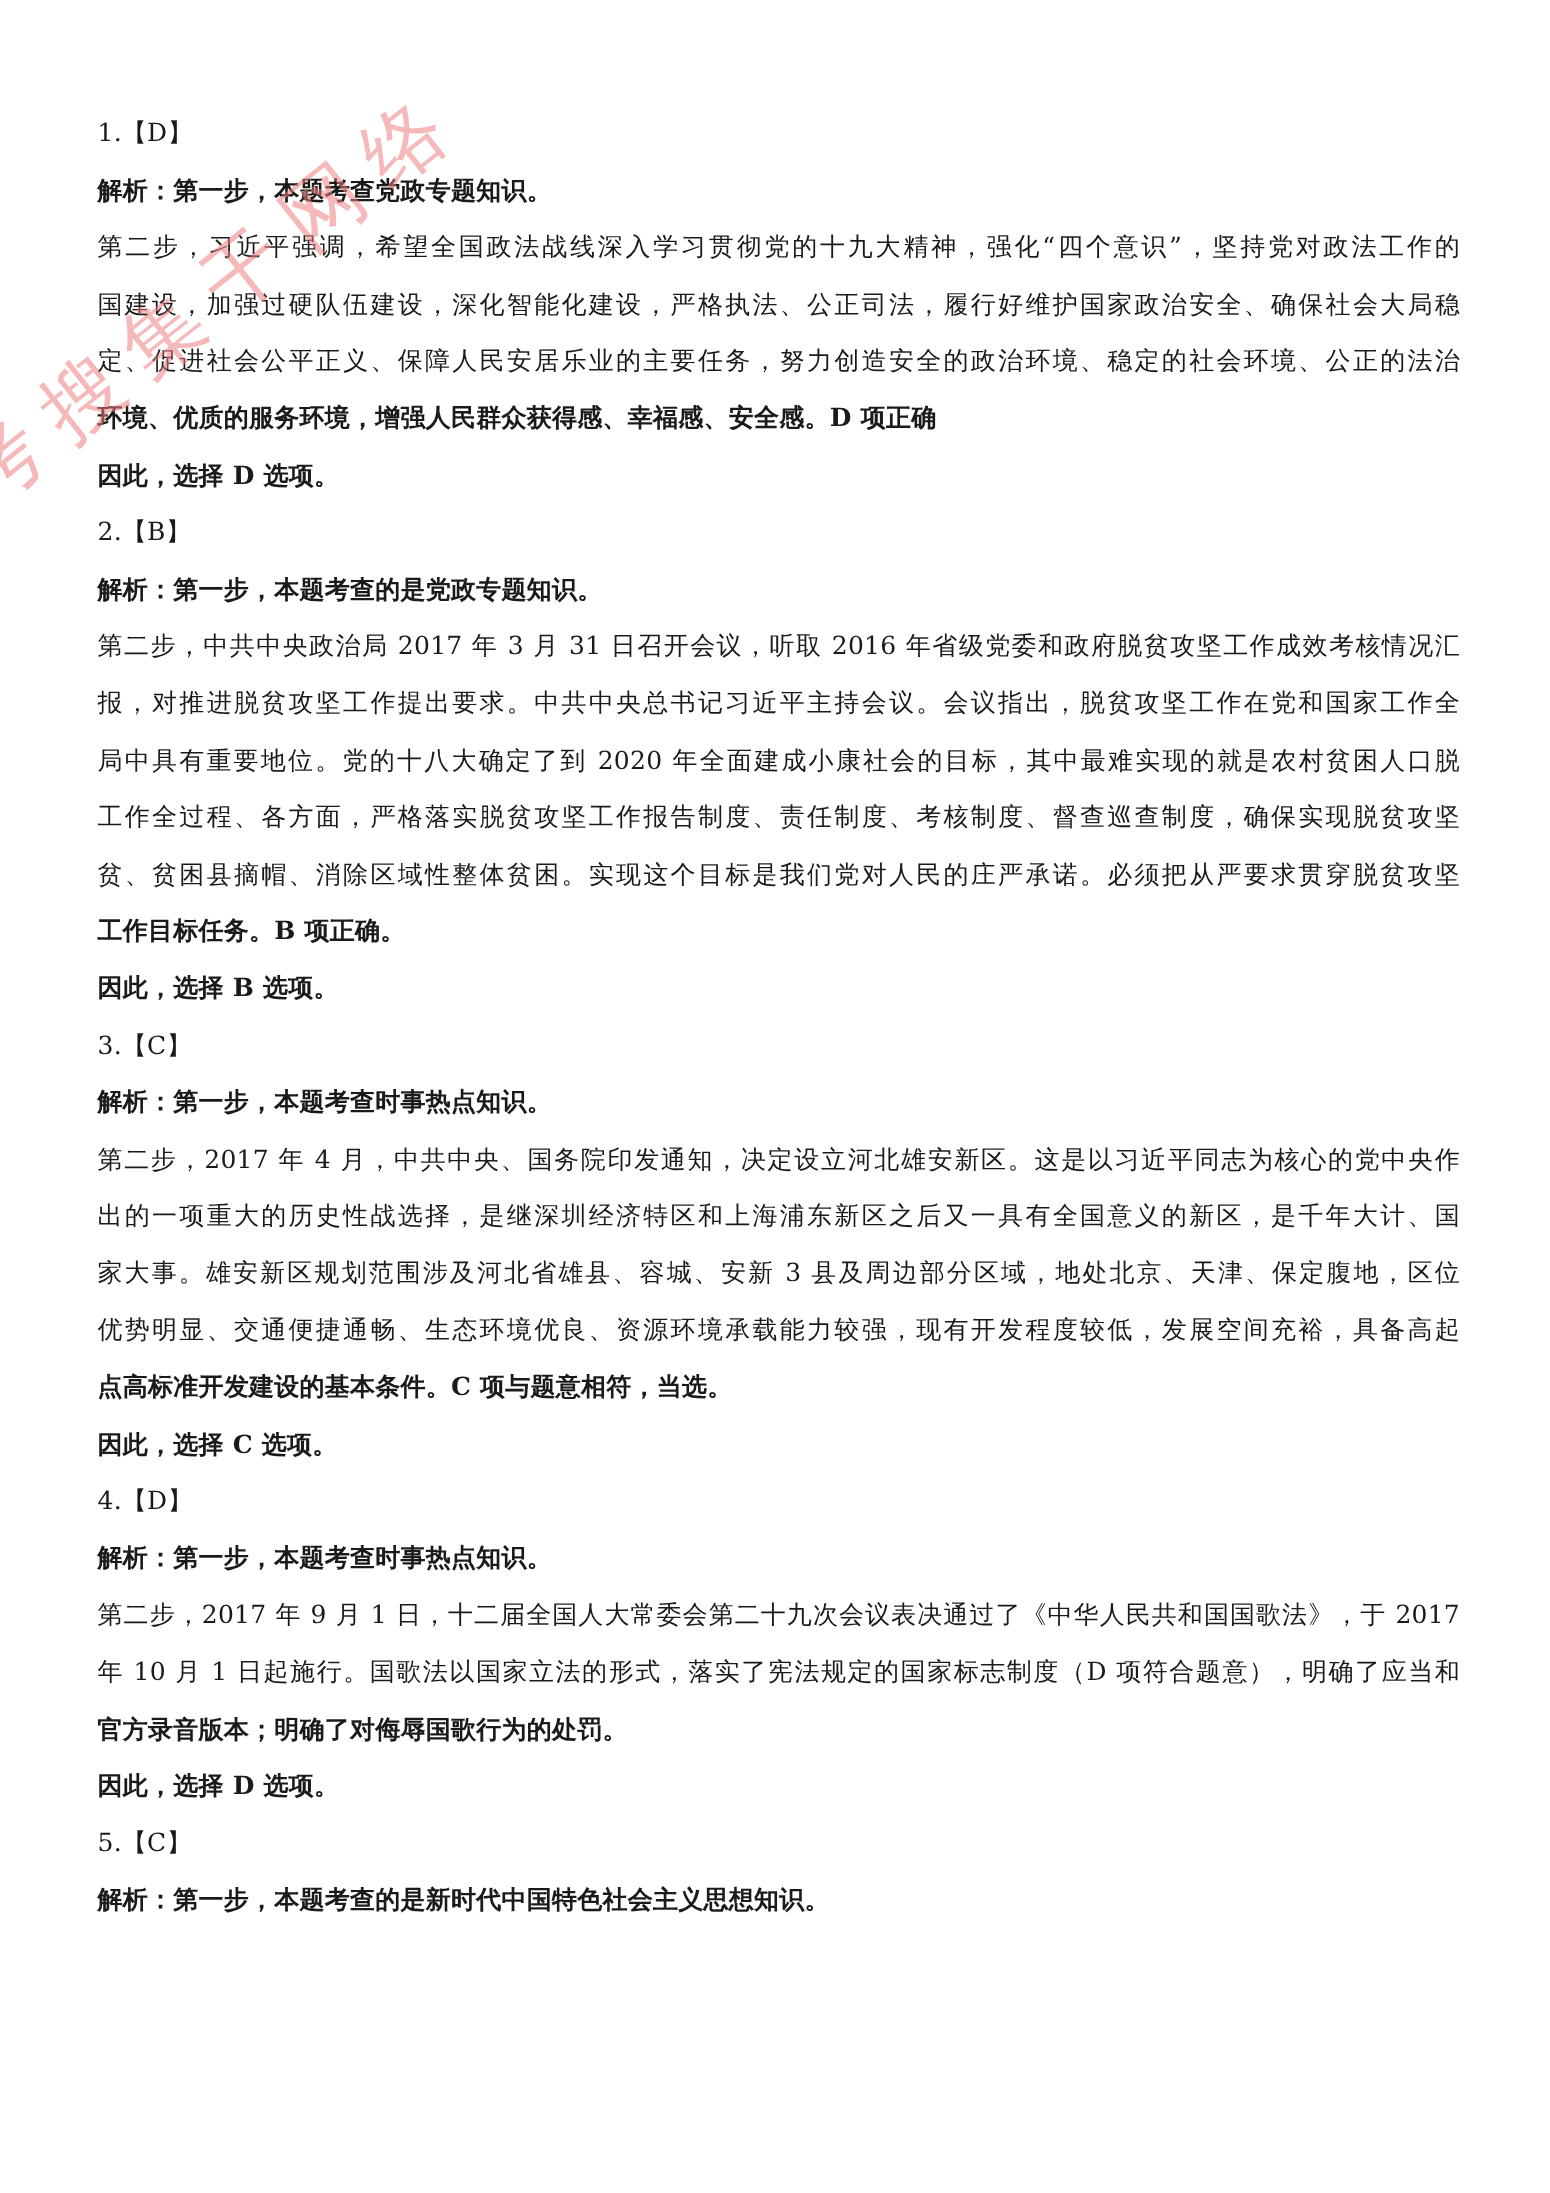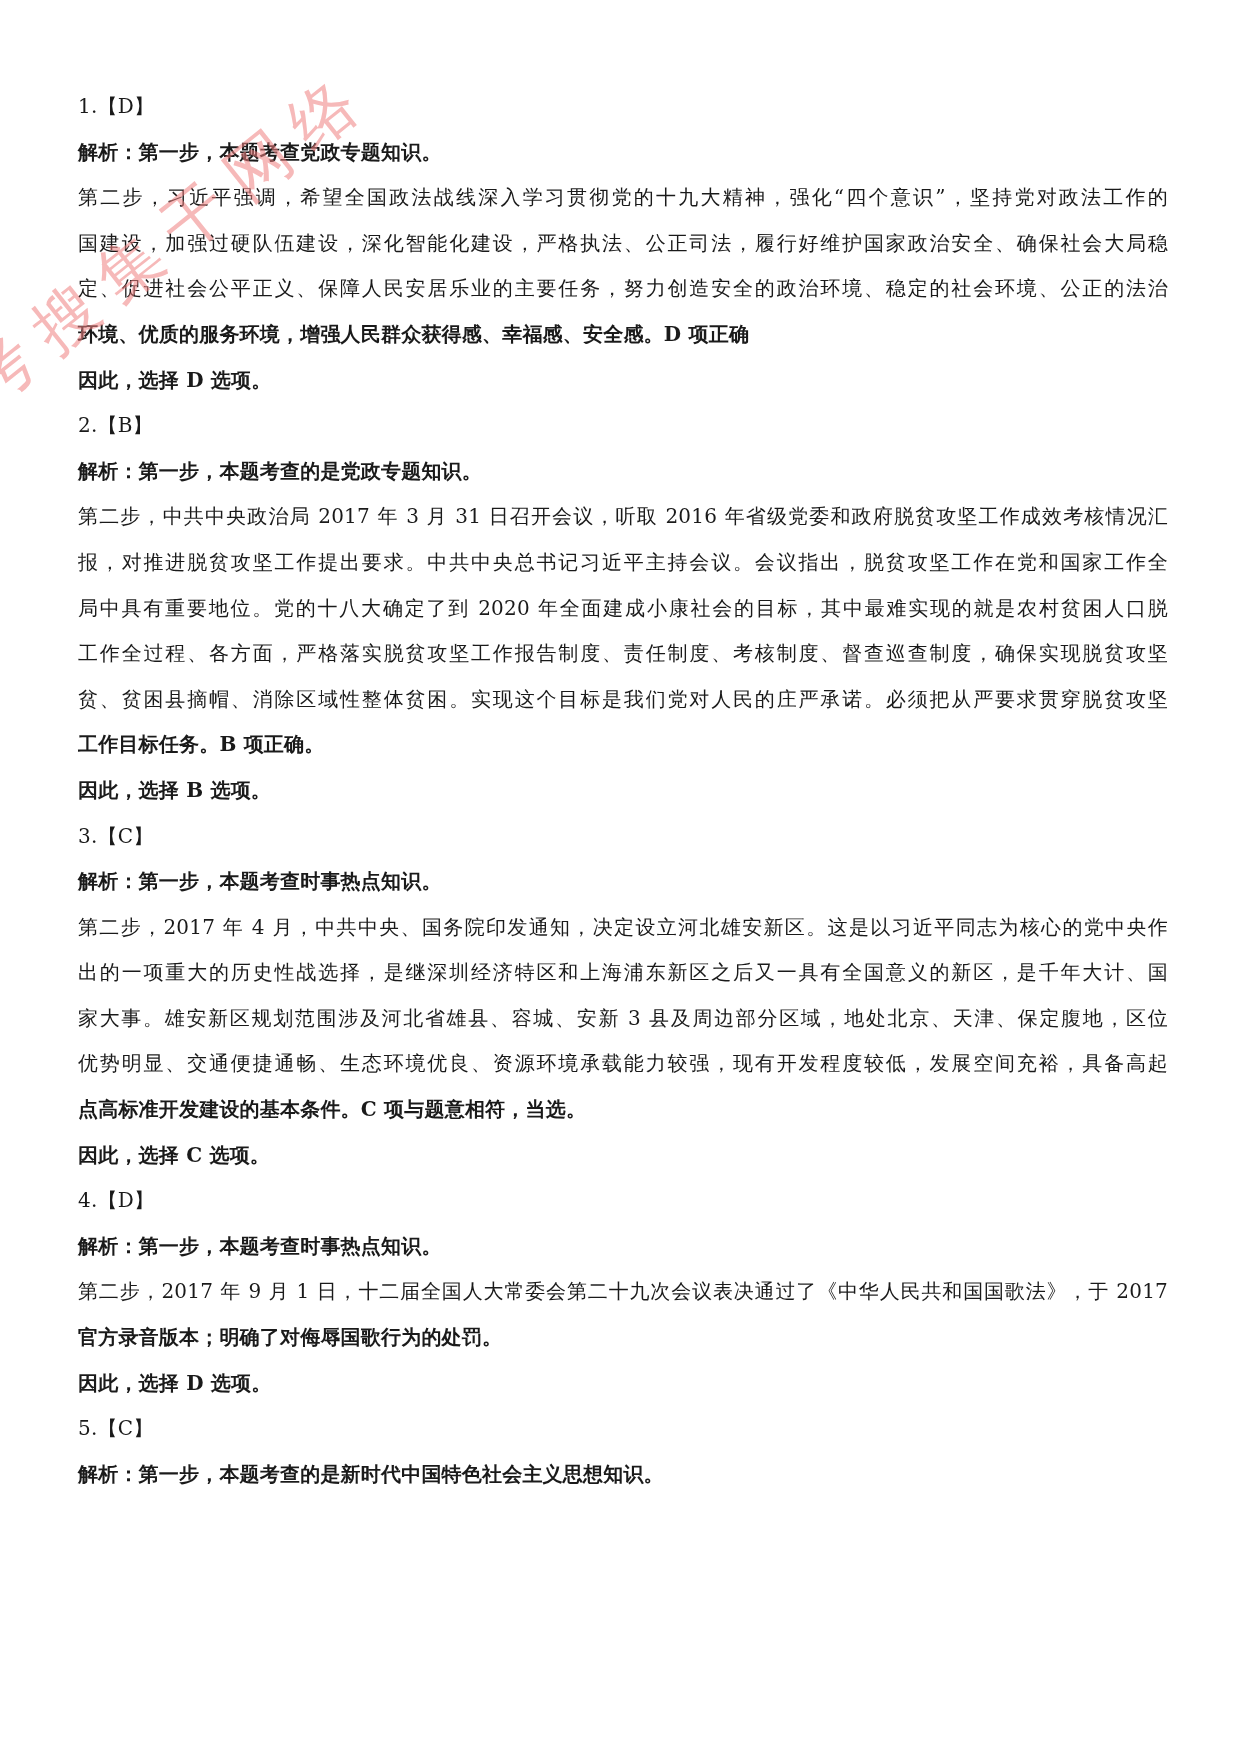--- a/index.html
+++ b/index.html
@@ -53,20 +53,21 @@
   <div class="line para">第二步，2017 年 4 月，中共中央、国务院印发通知，决定设立河北雄安新区。这是以习近平同志为核心的党中央作</div>
   <div class="line para">出的一项重大的历史性战选择，是继深圳经济特区和上海浦东新区之后又一具有全国意义的新区，是千年大计、国</div>
   <div class="line para">家大事。雄安新区规划范围涉及河北省雄县、容城、安新 3 县及周边部分区域，地处北京、天津、保定腹地，区位</div>
   <div class="line para">优势明显、交通便捷通畅、生态环境优良、资源环境承载能力较强，现有开发程度较低，发展空间充裕，具备高起</div>
   <div class="line last">点高标准开发建设的基本条件。C 项与题意相符，当选。</div>
   <div class="line last">因此，选择 C 选项。</div>
 
   <div class="line">4.【D】</div>
   <div class="line last">解析：第一步，本题考查时事热点知识。</div>
   <div class="line para">第二步，2017 年 9 月 1 日，十二届全国人大常委会第二十九次会议表决通过了《中华人民共和国国歌法》，于 2017</div>
+  <div class="line para">年 10 月 1 日起施行。国歌法以国家立法的形式，落实了宪法规定的国家标志制度（D 项符合题意），明确了应当和</div>
   <div class="line last">官方录音版本；明确了对侮辱国歌行为的处罚。</div>
   <div class="line last">因此，选择 D 选项。</div>
 
   <div class="line">5.【C】</div>
   <div class="line last">解析：第一步，本题考查的是新时代中国特色社会主义思想知识。</div>
 </div>
 
 <div class="watermark">非盈利部仅供学习交流 公众号时政选考搜集干网络</div>
 
 </body></html>

